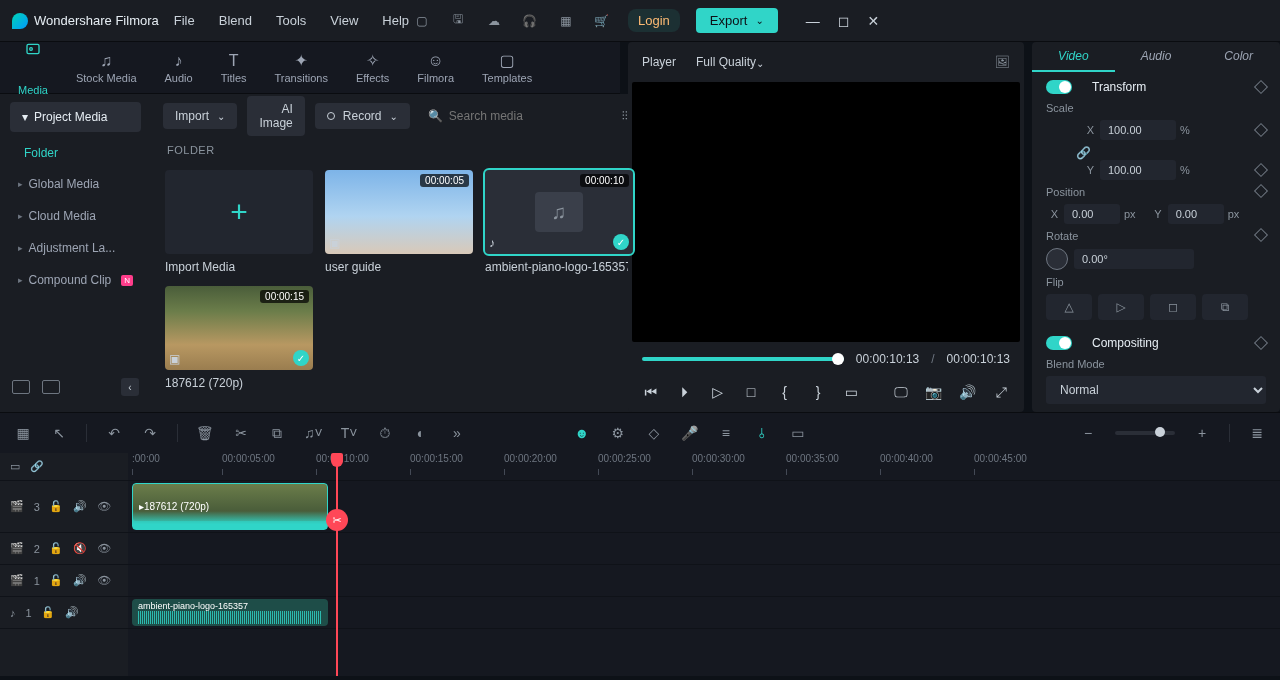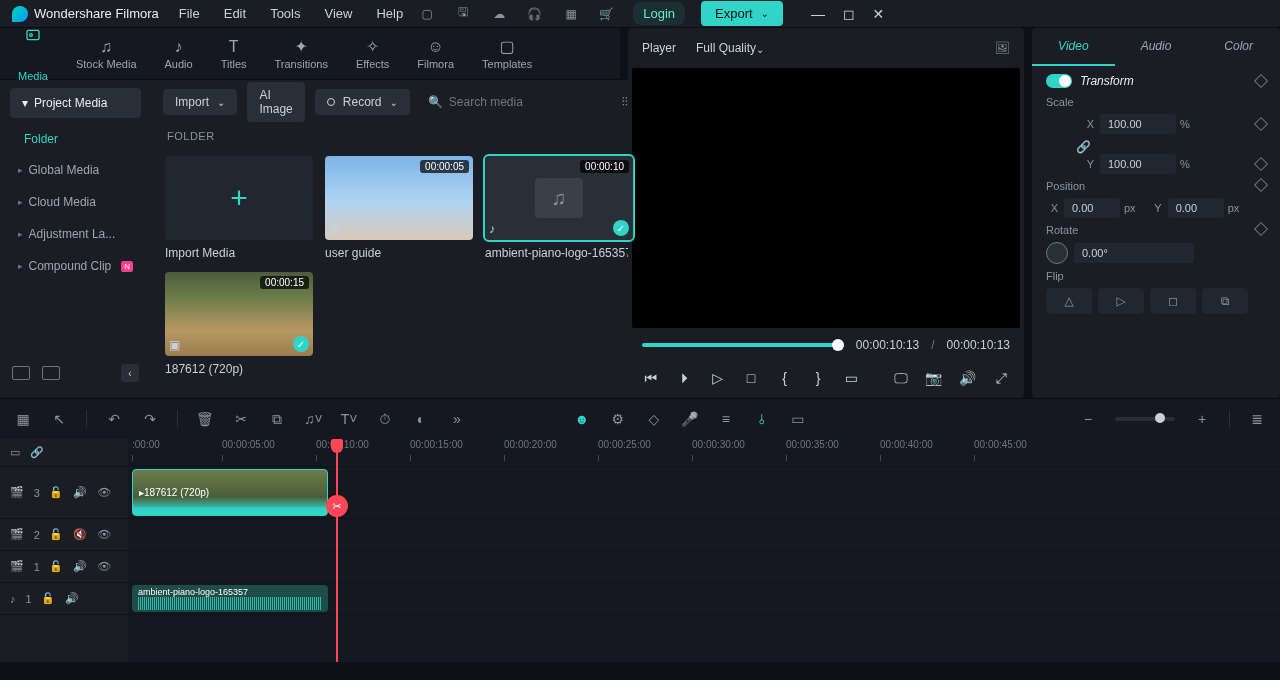--- a/index.html
+++ b/index.html
@@ -1,26 +1,26 @@
 <!DOCTYPE html>
 <html><head>
 <meta charset="utf-8">
 <style>
 * { margin: 0; padding: 0; box-sizing: border-box; font-family: -apple-system, BlinkMacSystemFont, "Segoe UI", Arial, sans-serif; }
 body { background: #0d1117; color: #c9d1d9; font-size: 12px; overflow: hidden; width: 1280px; height: 680px; }
 
-.titlebar { height: 28px; background: #1a1d23; display: flex; align-items: center; padding: 0 12px; gap: 14px; border-bottom: 1px solid #0a0c10; }
+.titlebar { height: 42px; background: #1a1d23; display: flex; align-items: center; padding: 0 12px; gap: 3px; border-bottom: 1px solid #0a0c10; }
 .logo { display: flex; align-items: center; gap: 6px; color: #e6edf3; font-size: 13px; font-weight: 500; }
 .logo-icon { width: 16px; height: 16px; background: linear-gradient(135deg,#00d4b5,#0099ff); border-radius: 50% 50% 50% 0; }
-.menubar { display: flex; gap: 24px; margin-left: 6px; }
+.menubar { display: flex; gap: 24px; margin-left: 12px; }
 .menubar span { color: #c9d1d9; font-size: 13px; cursor: pointer; }
 .title-center { flex: 1; text-align: center; color: #c9d1d9; font-size: 13px; display: flex; justify-content: center; align-items: center; gap: 10px; }
 .title-right { display: flex; align-items: center; gap: 16px; }
 .title-right .icon-btn { width: 20px; height: 20px; display: flex; align-items: center; justify-content: center; color: #8b949e; cursor: pointer; }
-.login-btn { color: #5eead4; background: rgba(48,213,200,0.1); padding: 4px 10px; border-radius: 8px; cursor: pointer; font-size: 13px; }
+.login-btn { color: #fdba74; background: rgba(48,213,200,0.1); padding: 4px 10px; border-radius: 8px; cursor: pointer; font-size: 13px; }
 .export-btn { background: #30d5c8; color: #0d1117; padding: 5px 14px; border-radius: 4px; cursor: pointer; display: flex; align-items: center; gap: 8px; font-size: 13px; font-weight: 500; }
 .win-controls { display: flex; gap: 18px; margin-left: 12px; }
 .win-controls span { cursor: pointer; color: #c9d1d9; font-size: 14px; }
 
 .main { display: flex; height: 370px; }
 
 .left-col { width: 620px; display: flex; flex-direction: column; }
 .ribbon { height: 52px; background: #151820; display: flex; align-items: center; padding: 0 18px; gap: 28px; border-bottom: 1px solid #0a0c10; }
 .ribbon-item { display: flex; flex-direction: column; align-items: center; gap: 2px; color: #9da5b4; font-size: 11px; cursor: pointer; }
 .ribbon-item.active { color: #30d5c8; gap: 26px; }
@@ -32,21 +32,21 @@
 .folder-lbl { color: #30d5c8; padding: 8px 24px; font-size: 12px; }
 .sidebar-item { padding: 9px 18px; color: #9da5b4; font-size: 12px; cursor: pointer; display: flex; align-items: center; gap: 6px; white-space: nowrap; overflow: hidden; text-overflow: ellipsis; }
 .sidebar-item .tri { font-size: 9px; color: #6e7681; }
 .sidebar-spacer { flex: 1; }
 .sidebar-footer { display: flex; gap: 12px; padding: 8px 12px; align-items: center; }
 .sidebar-footer .sq { width: 18px; height: 14px; border: 1px solid #6e7681; border-radius: 2px; }
 .collapse-btn { margin-left: auto; width: 18px; height: 18px; background: #2a2e37; border-radius: 3px; display: flex; align-items: center; justify-content: center; font-size: 10px; }
 
 .media-content { flex: 1; display: flex; flex-direction: column; background: #1a1d23;}
 .media-toolbar { height: 44px; display: flex; align-items: center; padding: 0 12px; gap: 10px; }
-.pill { background: #2a2e37; padding: 6px 12px; border-radius: 4px; display: flex; align-items: center; gap: 8px; color: #c9d1d9; font-size: 12px; cursor: pointer; }
+.pill { background: #2a2e37; padding: 6px 12px; border-radius: 4px; display: flex; align-items: center; gap: 8px; color: #c9d1d9; font-size: 12px; cursor: pointer; text-align: right; }
 .rec-dot { width: 8px; height: 8px; border: 1.5px solid #c9d1d9; border-radius: 50%; }
 .search-wrap { flex: 1; display: flex; align-items: center; gap: 6px; background: transparent; padding: 4px 8px; color: #6e7681; }
 .search-wrap input { background: transparent; border: none; outline: none; color: #c9d1d9; font-size: 12px; flex: 1; }
 .folder-hdr { padding: 6px 16px; color: #8b949e; font-size: 11px; letter-spacing: 0.5px; }
 .media-grid { display: flex; flex-wrap: wrap; gap: 12px; padding: 8px 14px; }
 .media-item { width: 148px; }
 .thumb { width: 148px; height: 84px; background: #2a2e37; border-radius: 4px; position: relative; display: flex; align-items: center; justify-content: center; overflow: hidden; }
 .thumb.import { background: #22262f; }
 .plus { color: #30d5c8; font-size: 30px; font-weight: 300; }
 .dur-badge { position: absolute; top: 4px; right: 4px; background: rgba(0,0,0,0.7); color: #fff; padding: 1px 5px; border-radius: 3px; font-size: 10px; }
@@ -72,21 +72,21 @@
 .pc-spacer { flex: 1; }
 
 .right-col { width: 248px; background: #1a1d23; margin-left: 8px; display: flex; flex-direction: column; border-radius: 4px; overflow-y: auto; }
 .prop-tabs { display: flex; height: 38px; }
 .prop-tab { flex: 1; display: flex; align-items: center; justify-content: center; font-size: 12px; color: #9da5b4; cursor: pointer; border-bottom: 2px solid transparent; font-style: italic; }
 .prop-tab.active { color: #30d5c8; border-bottom-color: #30d5c8; }
 .prop-subtabs { display: flex; gap: 16px; padding: 8px 14px; }
 .sub-pill { background: #2a3e45; color: #30d5c8; padding: 4px 10px; border-radius: 4px; font-size: 12px; }
 .sub-link { color: #c9d1d9; font-size: 12px; padding: 4px 6px; cursor: pointer; }
 .section { padding: 8px 14px; }
-.sec-hdr { display: flex; align-items: center; gap: 8px; margin-bottom: 8px; font-style: italic; }
+.sec-hdr { display: flex; align-items: center; gap: 20px; margin-bottom: 8px; }
 .toggle { width: 26px; height: 14px; background: #30d5c8; border-radius: 7px; position: relative; }
 .toggle::after { content: ''; position: absolute; left: 13px; top: 1px; width: 12px; height: 12px; background: #fff; border-radius: 50%; }
 .sec-title { color: #e6edf3; font-size: 12px; flex: 1; }
 .kf-dia { width: 10px; height: 10px; transform: rotate(45deg); border: 1px solid #6e7681; }
 .prop-lbl { color: #8b949e; font-size: 11px; margin: 6px 0; }
 .prop-row { display: flex; align-items: center; gap: 6px; margin-bottom: 6px; }
 .axis { color: #8b949e; font-size: 11px; width: 12px; text-align: right; }
 .num-input { background: #22262f; border: none; color: #c9d1d9; padding: 4px 8px; border-radius: 3px; width: 76px; font-size: 11px; }
 .unit { color: #8b949e; font-size: 11px; margin-left: -2px; }
 .link-ic { color: #6e7681; font-size: 12px; margin-left: 30px; }
@@ -126,21 +126,21 @@
 </head>
 <body>
 
 <div class="titlebar">
   <div class="logo">
     <span class="logo-icon"></span>
     <span>Wondershare Filmora</span>
   </div>
   <div class="menubar">
     <span>File</span>
-    <span>Edit</span>
+    <span>Blend</span>
     <span>Tools</span>
     <span>View</span>
     <span>Help</span>
   </div>
   <div class="title-right">
     <span class="icon-btn">▢</span>
     <span class="icon-btn">🖫</span>
     <span class="icon-btn">☁</span>
     <span class="icon-btn">🎧</span>
     <span class="icon-btn">▦</span>
@@ -377,20 +377,31 @@
           <div class="rot-circle"></div>
           <input class="num-input" style="width: 120px;" value="0.00°">
         </div>
       <div class="prop-lbl">Flip</div>
       <div class="flip-btns">
         <div class="flip-btn">△</div>
         <div class="flip-btn">▷</div>
         <div class="flip-btn">◻</div>
         <div class="flip-btn">⧉</div>
       </div>
+    </div>
+    <div class="section">
+      <div class="sec-hdr">
+        <div class="toggle"></div>
+        <span class="sec-title">Compositing</span>
+        <span class="kf-dia"></span>
+      </div>
+      <div class="prop-lbl">Blend Mode</div>
+      <select class="blend-select"><option>Normal</option></select>
+      
+      
     </div>
 
   </div>
 </div>
 
 <div class="timeline">
   <div class="tl-toolbar">
     <span class="tl-ic">▦</span>
     <span class="tl-ic">↖</span>
     <span class="divider"></span>

